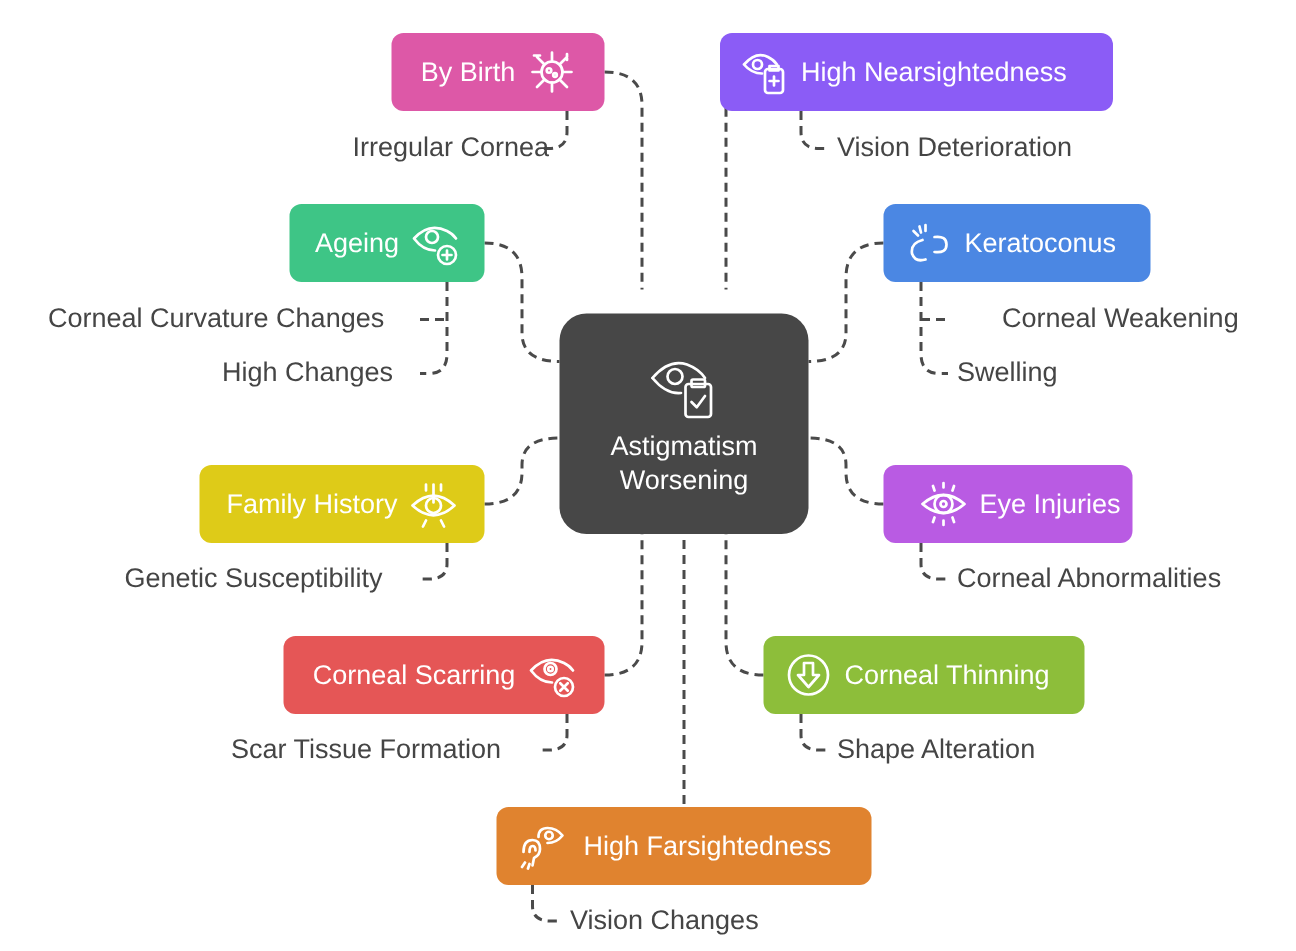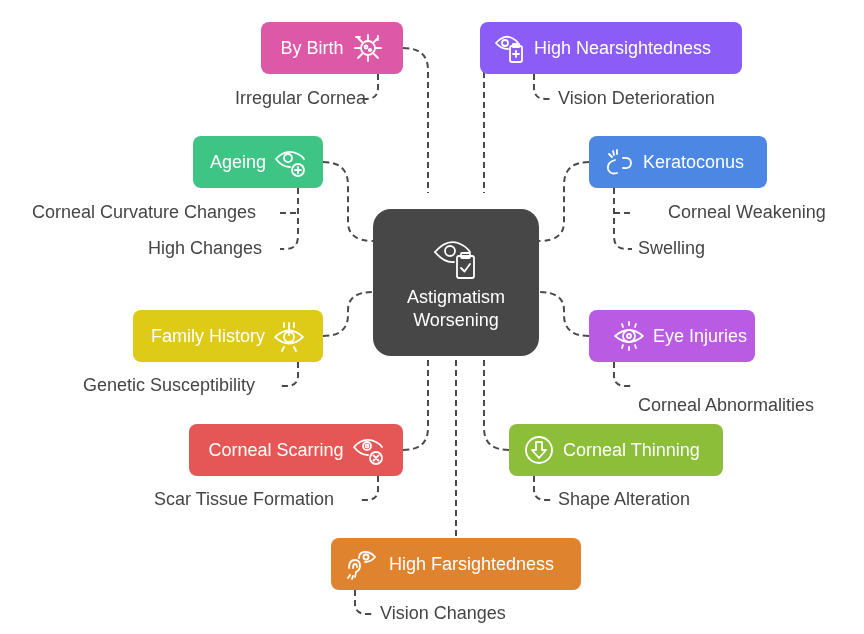--- a/index.html
+++ b/index.html
@@ -126,21 +126,21 @@
 
 <div class="node" style="left:589px; top:310px; width:166px; background:#B95BE3;padding-left:24px;">
   <svg viewBox="0 0 32 32">
     <path class="ic" d="M2 16 Q16 4 30 16 Q16 28 2 16 Z"></path>
     <circle class="ic" cx="16" cy="16" r="6"></circle>
     <circle class="ic" cx="16" cy="16" r="2"></circle>
     <path class="ic" d="M16 2 L16 5 M9 4 L10 7 M23 4 L22 7 M16 27 L16 30 M9 28 L10 25 M23 28 L22 25"></path>
   </svg>
   <span>Eye Injuries</span>
 </div>
-<div class="sub" style="left:638px; top:375px;margin-top:20px;">Corneal Abnormalities</div>
+<div class="sub" style="left:638px; top:375px;">Corneal Abnormalities</div>
 
 <div class="node right-icon" style="left:189px; top:424px; width:214px; background:#E55656;">
   <span>Corneal Scarring</span>
   <svg viewBox="0 0 32 32">
     <path class="ic" d="M2 13 Q12 2 24 8 Q28 10 30 13 M2 13 Q8 21 16 21"></path>
     <circle class="ic" cx="15" cy="12" r="4"></circle>
     <circle class="ic" cx="15" cy="12" r="1.5"></circle>
     <circle class="ic" cx="24" cy="24" r="6"></circle>
     <path class="ic" d="M21.5 21.5 L26.5 26.5 M26.5 21.5 L21.5 26.5"></path>
   </svg>

